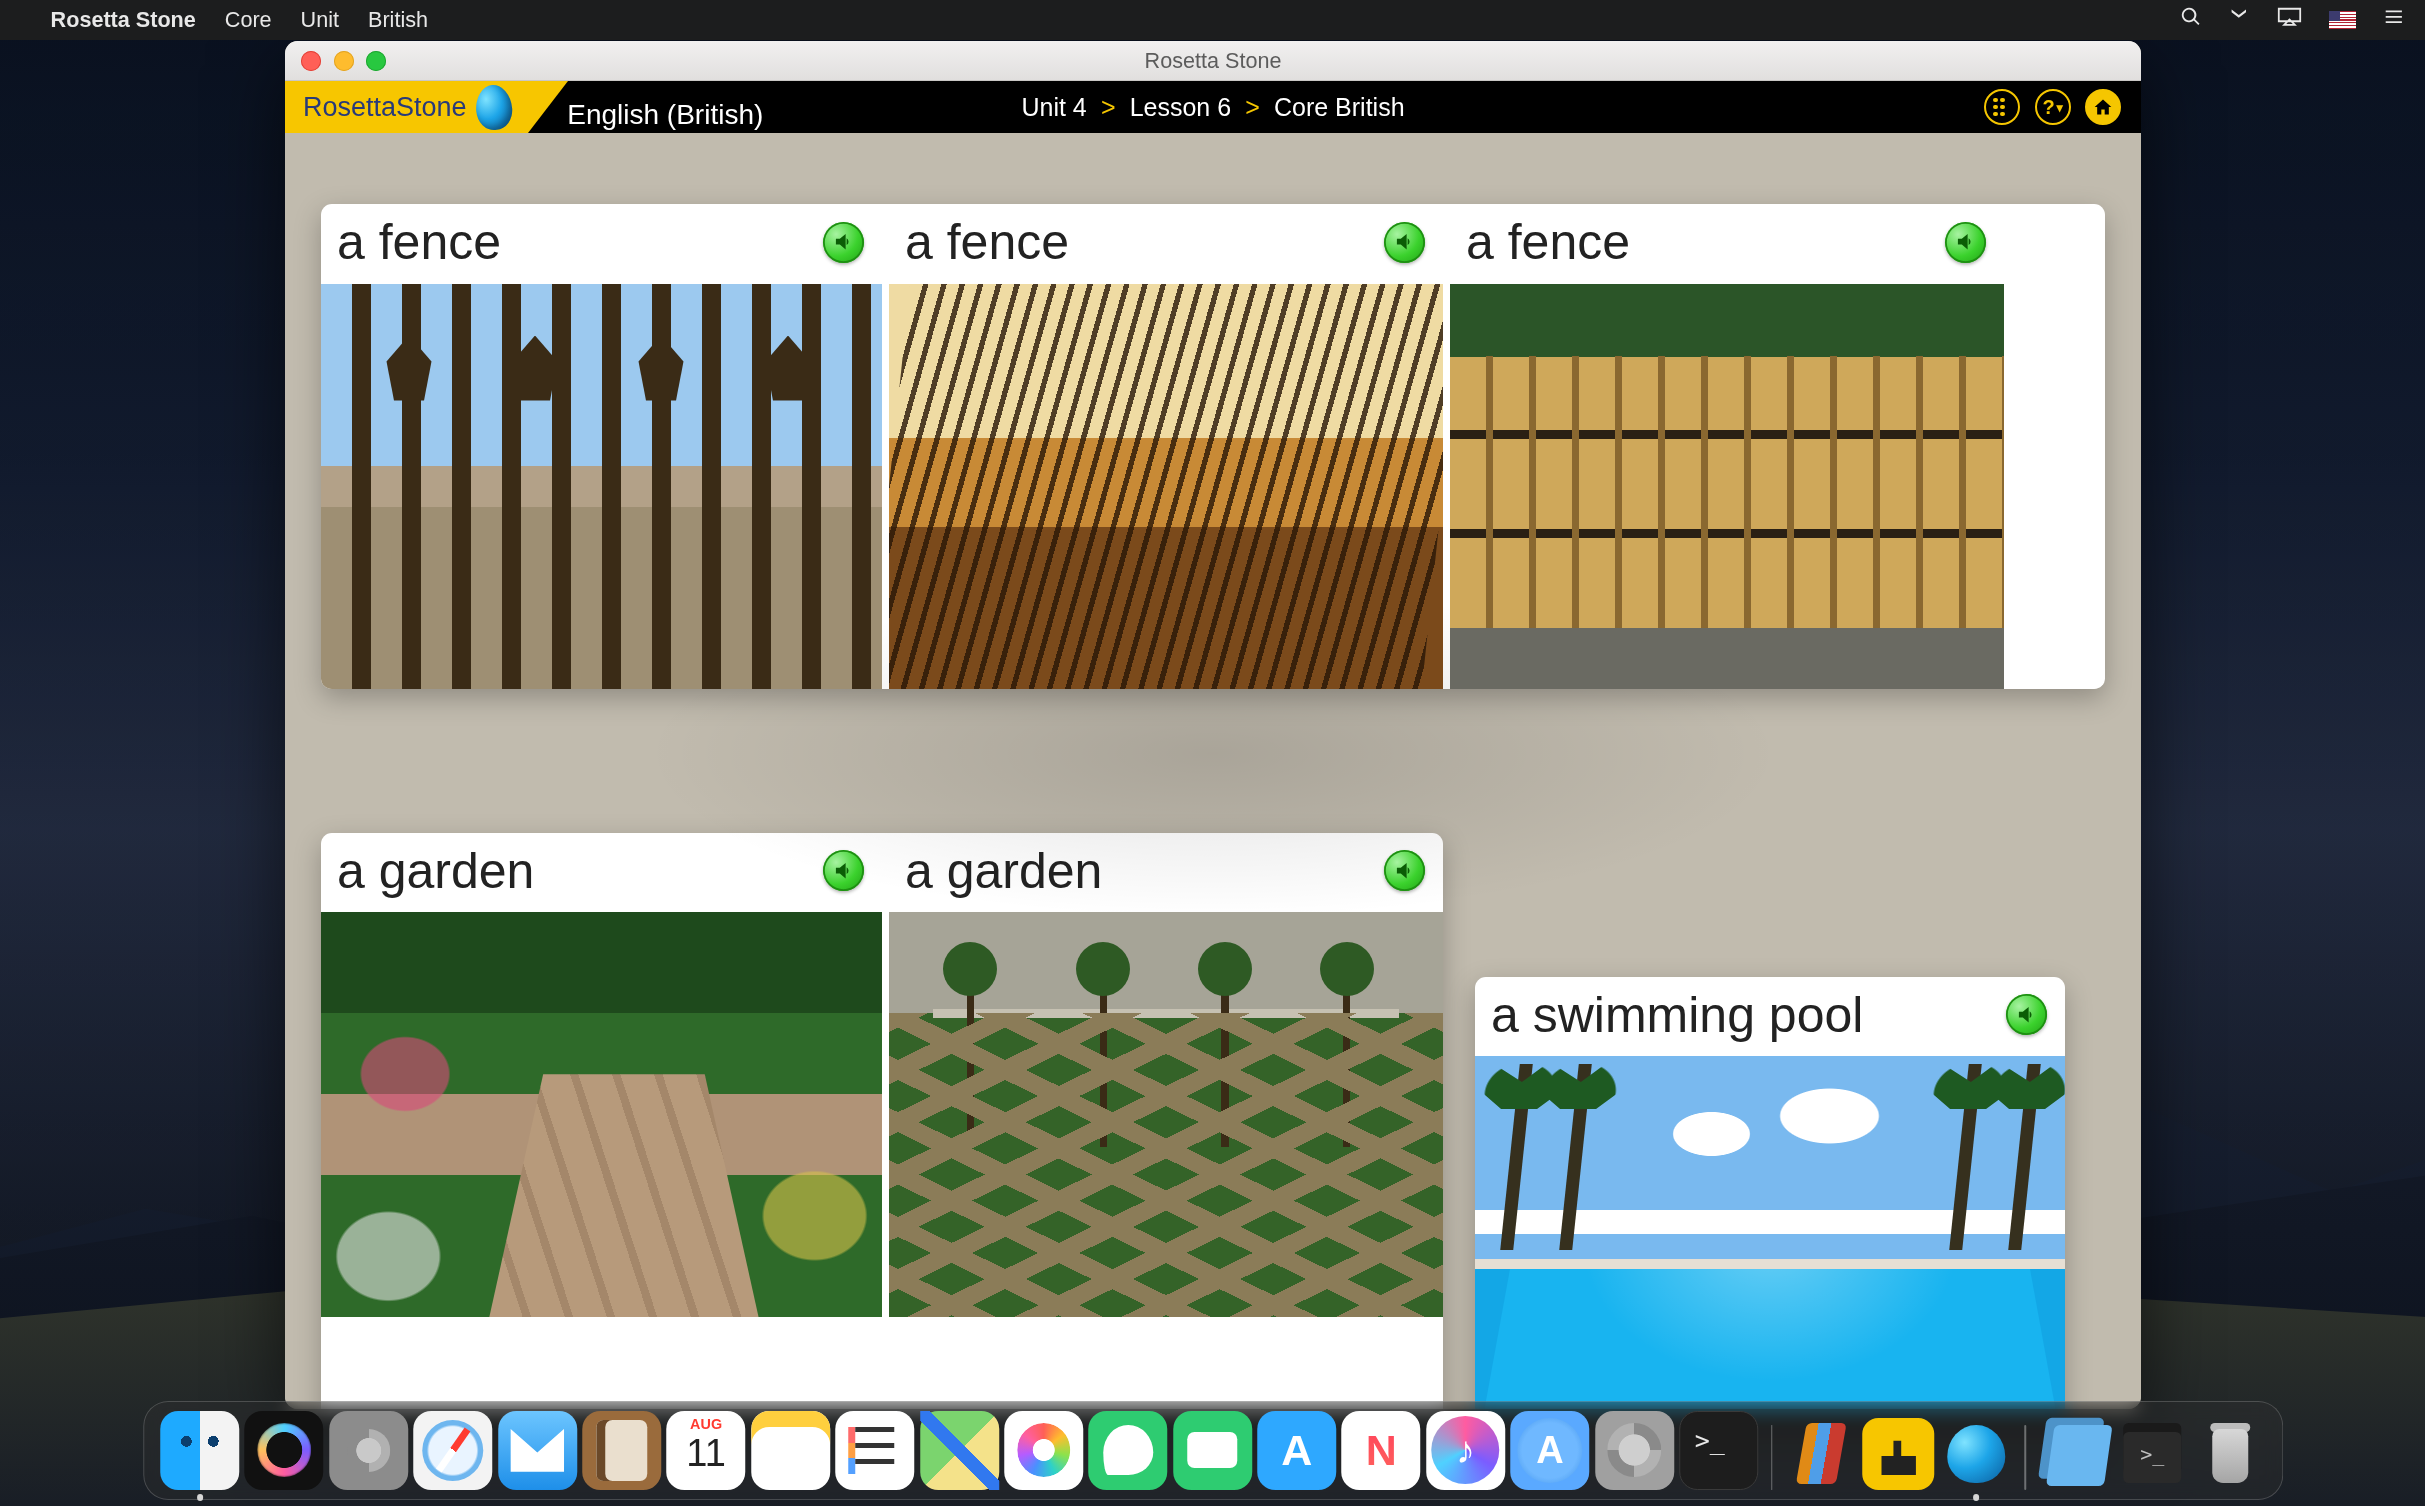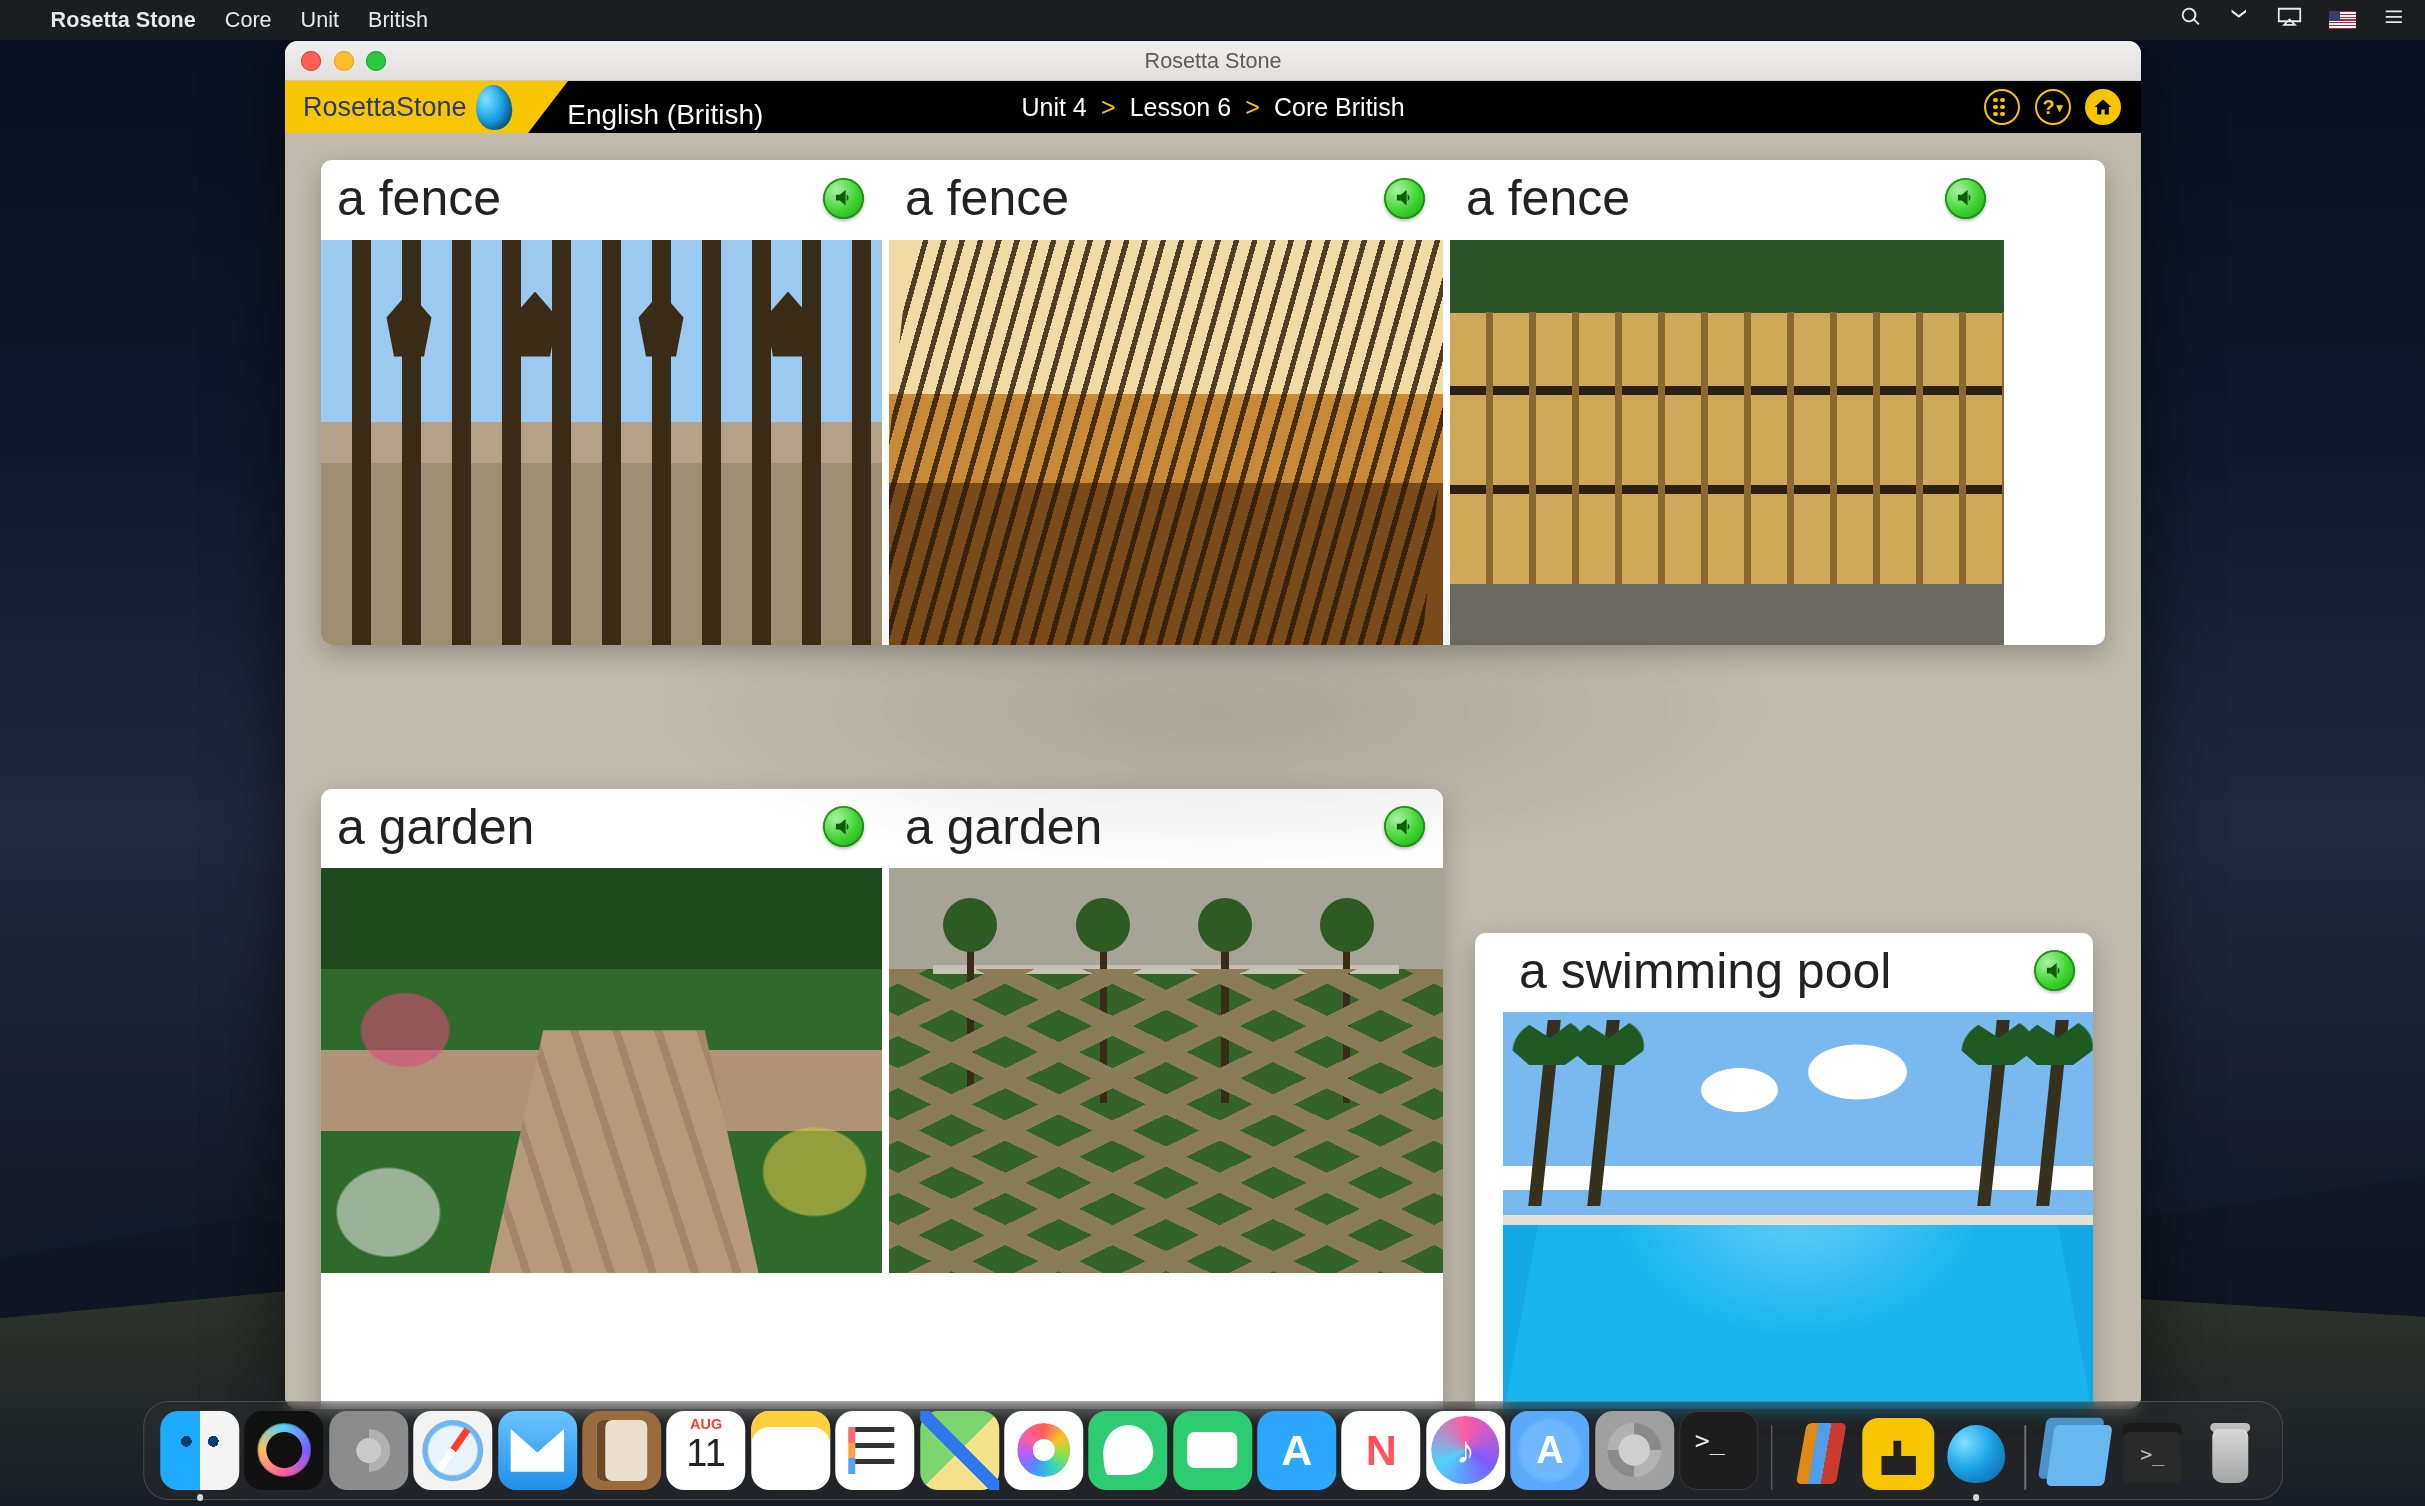--- a/index.html
+++ b/index.html
@@ -112,33 +112,33 @@
     border:2.7px solid #f5c600; color:#f5c600;
     display:flex; align-items:center; justify-content:center;
     font-size:20px; font-weight:700; background:transparent;
   }
   .circ-btn.home { background:#f5c600; color:#000; }
   .circ-btn.home svg { width:20px; height:20px; fill:#000; }
   .circ-btn .dots { display:flex; gap:2.7px; }
   .circ-btn .dots span { width:4.5px; height:4.5px; background:#f5c600; border-radius:50%; }
   .circ-btn .dots { flex-wrap:wrap; width:18px; }
 
-  .work-area { position:relative; padding: 27px 36px 27px; background: #c1bbae; height: calc(100% - 92px); }
+  .work-area { position:relative; padding: 27px 36px 27px; background: #c1bbae; height: calc(100% - 92px); margin-top: 44px; }
   .work-area::before {
     content:""; position:absolute; left:0; right:0; top:342px; height:469px;
     background: radial-gradient(811px 234px at 50% 50%, rgba(0,0,0,.12), transparent 70%);
     pointer-events:none;
   }
 
   .rowcard {
     background:#fff; border-radius:10.8px;
     box-shadow: 0 9px 27px rgba(0,0,0,.25);
     display:flex; overflow:hidden;
   }
-  .rowcard + .rowcard { margin-top: 144px; padding-left: 28px; }
+  .rowcard + .rowcard { margin-top: 144px; }
   .row2-wrap { display:flex; gap: 32px; margin-top:144px; }
   .row2-wrap .rowcard { flex:0 0 auto; }
 
   .cell { display:flex; flex-direction:column; }
   .cell + .cell { border-left: 7.2px solid #fff; }
   .cell .head {
     display:flex; align-items:center; justify-content:space-between;
     padding: 9px 18px 12.6px 16px;
   }
   .cell .head .txt { font-size:50px; color:#222; }

